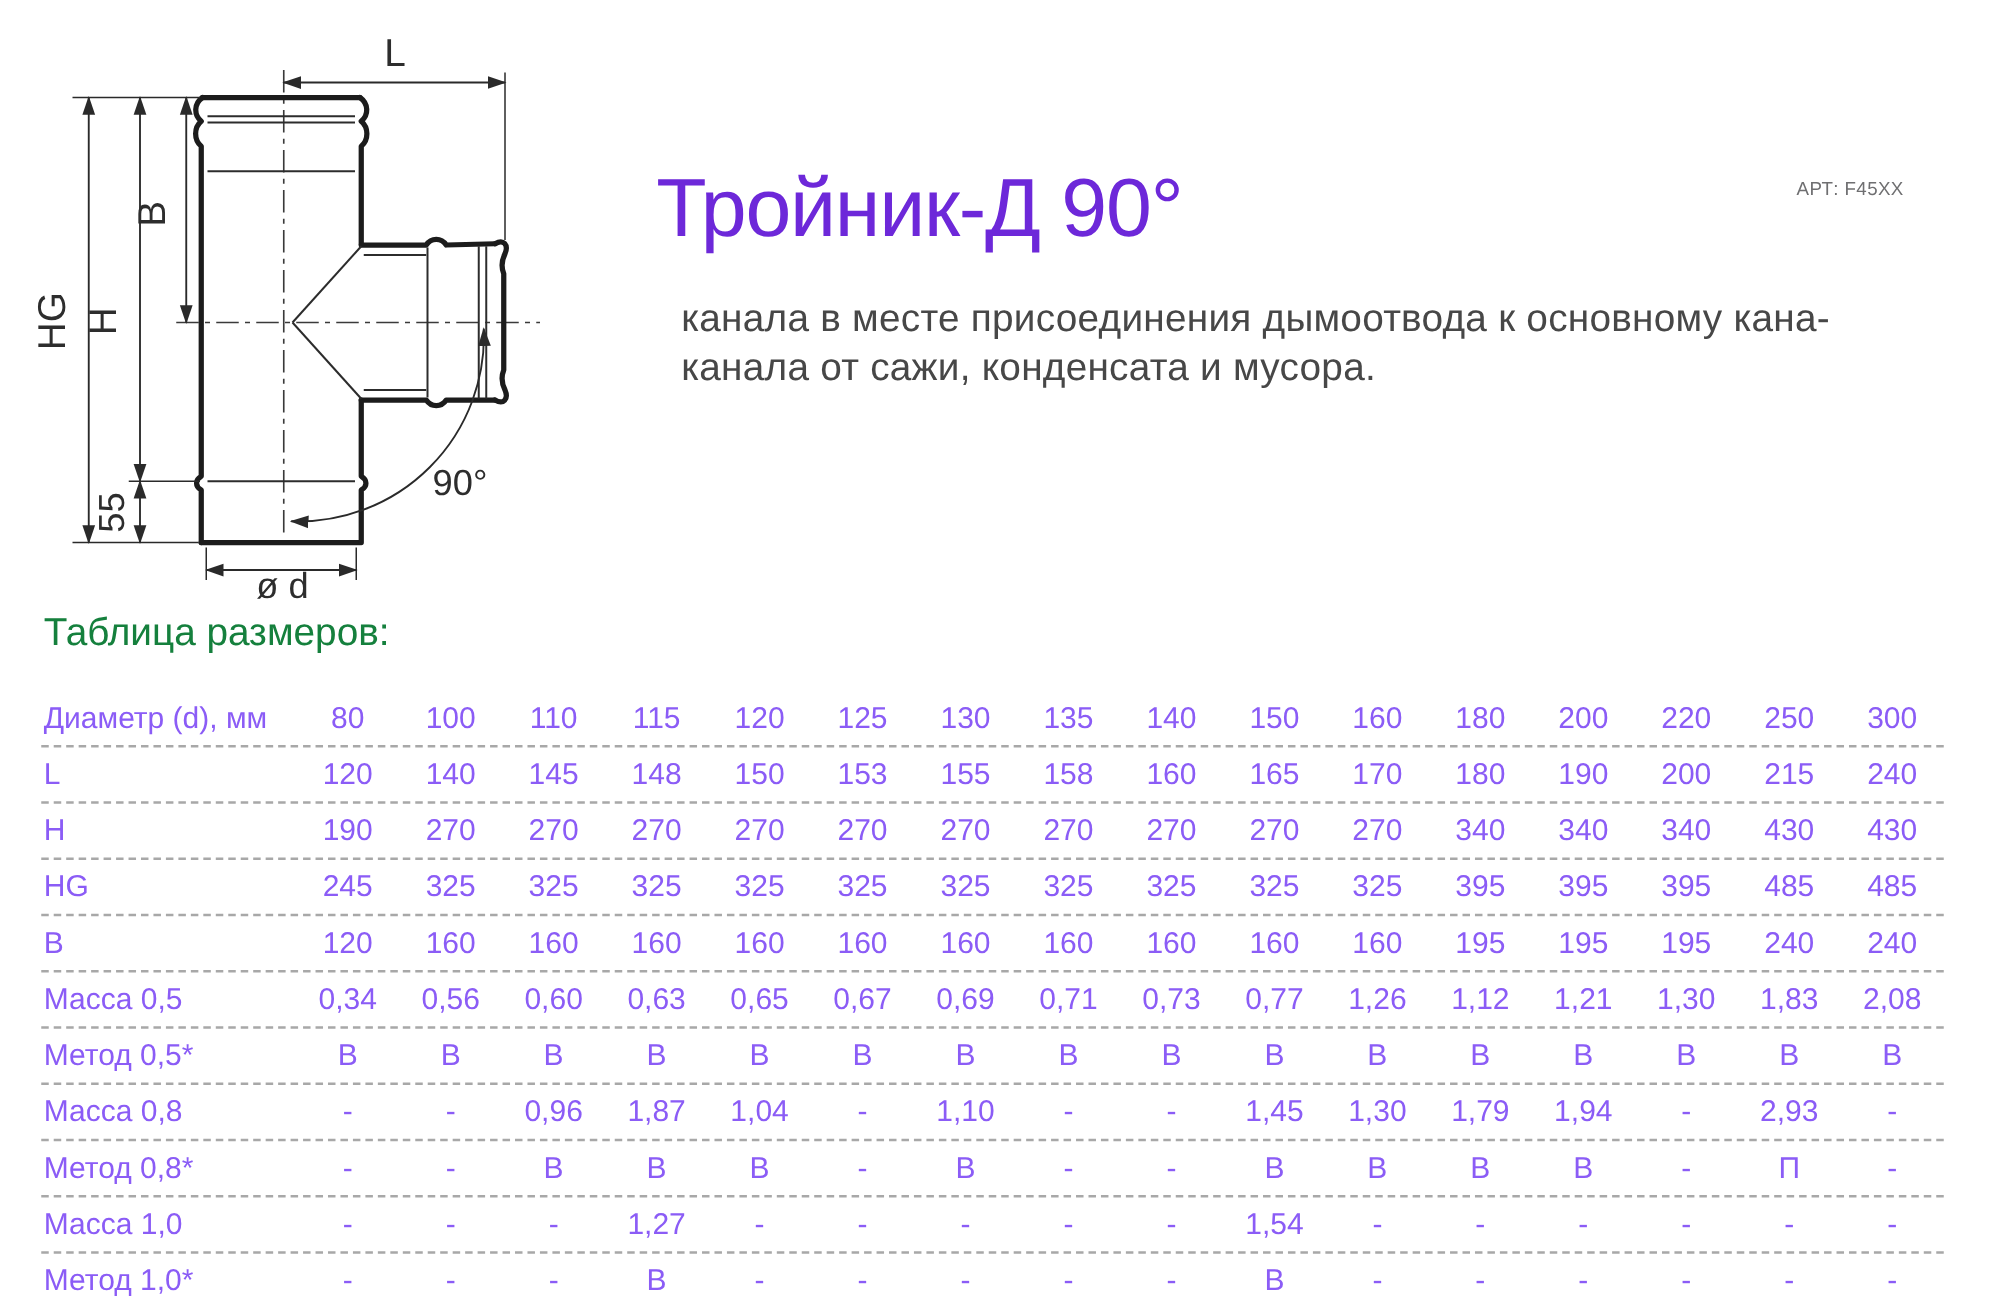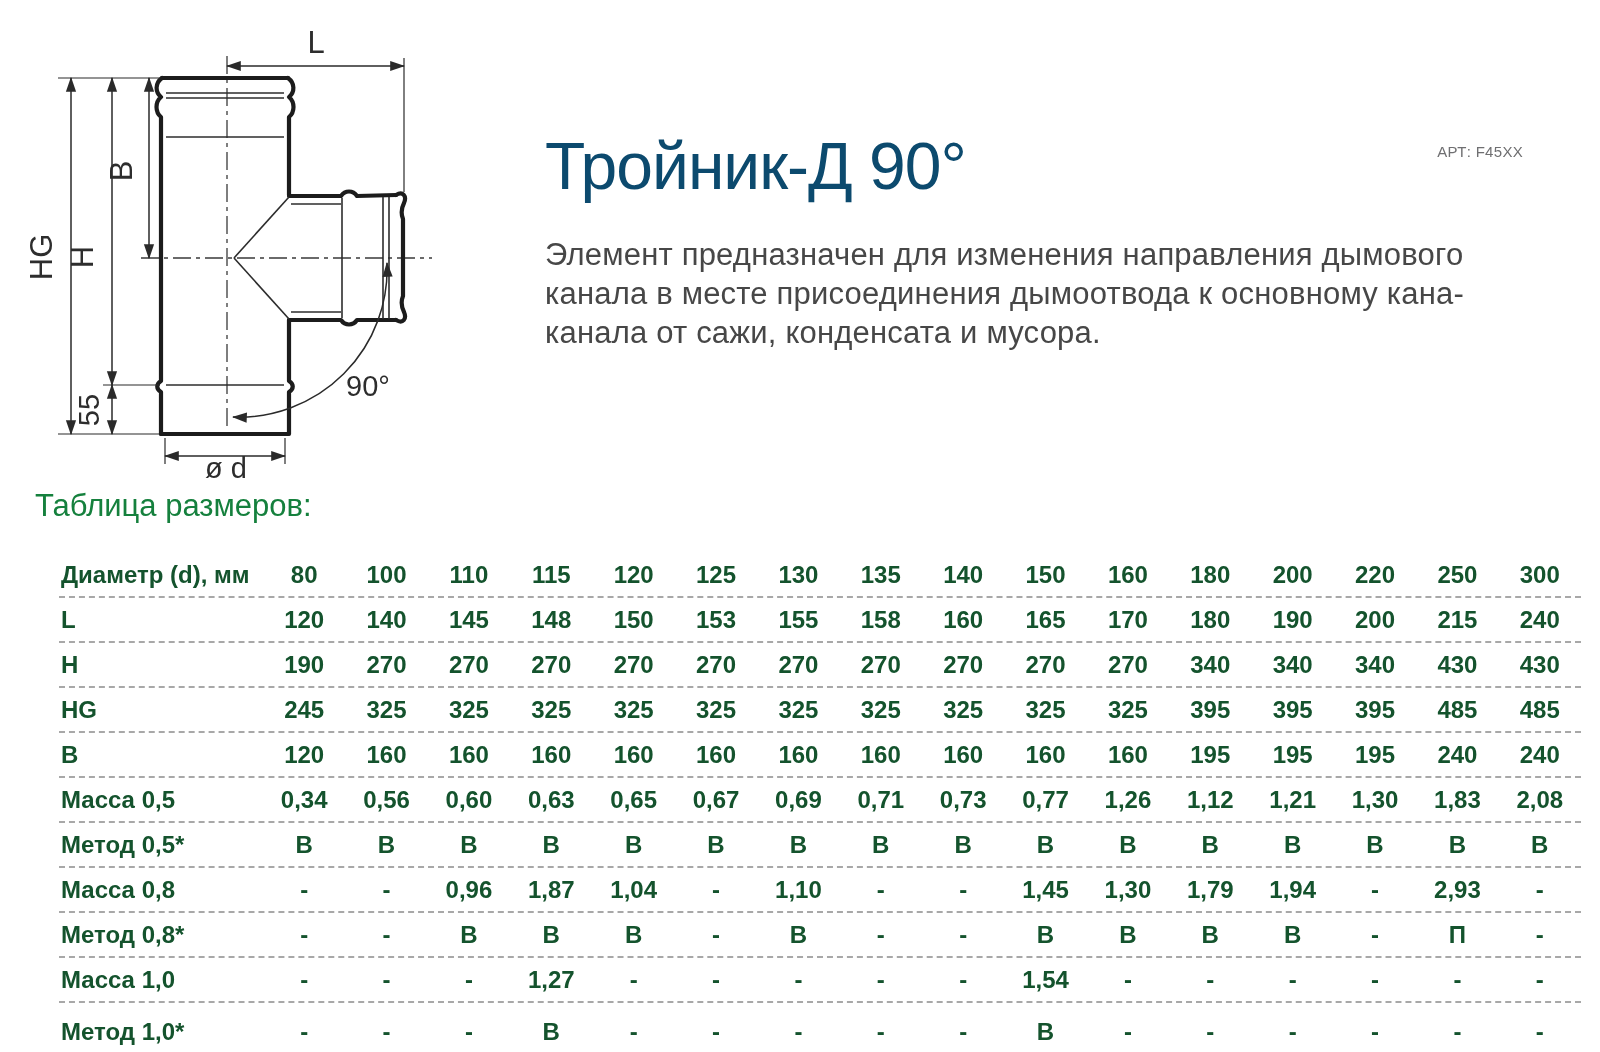--- a/index.html
+++ b/index.html
@@ -14,46 +14,46 @@
   .drawing svg{width:100%;height:100%;}
   .thick{stroke:#1c1c1c;stroke-width:4.2;fill:none;stroke-linecap:round;stroke-linejoin:round;}
   .thin{stroke:#2c2c2c;stroke-width:1.6;fill:none;}
   .cline{stroke:#3a3a3a;stroke-width:1.3;fill:none;stroke-dasharray:18 5 4 5;}
   .dim{stroke:#2a2a2a;stroke-width:1.5;fill:none;}
   .ext{stroke:#2a2a2a;stroke-width:1.2;fill:none;}
   .dimtext{fill:#2d2d2d;font-size:31px;font-family:"Liberation Sans","DejaVu Sans",sans-serif;}
   .dimtext.small{font-size:29px;}
   
   .title{
-    position:absolute;left:545px;top:128px;
-    font-size:66px;font-weight:400;color:#0c4a6e;letter-spacing:-1px;
+    position:absolute;left:525px;top:128px;
+    font-size:66px;font-weight:400;color:#6d28d9;letter-spacing:-1px;
     white-space:nowrap;
   }
   .article{
     position:absolute;right:77px;top:143px;
     font-size:15px;color:#6f6f71;letter-spacing:0.3px;white-space:nowrap;
   }
   .desc{
     position:absolute;left:545px;top:236px;width:1010px;
     font-size:31px;line-height:38.8px;color:#474747;letter-spacing:0.2px;
   }
   
   .caption{
     position:absolute;left:35px;top:488px;
     font-size:31px;color:#15803d;
   }
   .size-table{
     position:absolute;left:33px;top:553px;width:1522px;
-    font-size:24px;font-weight:700;color:#14532d;margin-left:26px;
+    font-size:24px;font-weight:400;color:#8b5cf6;
   }
   .trow{
     display:flex;align-items:center;height:43px;
     border-bottom:2px dashed #a8a8a8;
   }
-  .trow:last-child{border-bottom:none;align-items:flex-end;}
+  .trow:last-child{border-bottom:none;}
   .tlabel{width:204px;padding-left:2px;box-sizing:border-box;white-space:nowrap;}
   .tcell{width:82.4px;text-align:center;white-space:nowrap;}
 </style>
 </head>
 <body>
 
 <div class="drawing">
   <svg viewBox="0 0 500 500">
     <defs>
       <marker id="arr" viewBox="0 0 10 10" refX="9.2" refY="5" markerWidth="10" markerHeight="10" orient="auto-start-reverse">
@@ -105,21 +105,20 @@
     <text class="dimtext" x="132" y="171" text-anchor="middle" transform="rotate(-90 132,171)">B</text>
     <text class="dimtext small" x="99" y="410" text-anchor="middle" transform="rotate(-90 99,410)">55</text>
     <text class="dimtext small" x="226" y="478" text-anchor="middle">ø d</text>
     <text class="dimtext small" x="368" y="396" text-anchor="middle">90°</text>
   </svg>
 </div>
 
 <div class="title">Тройник-Д 90°</div>
 <div class="article">АРТ: F45XX</div>
 <div class="desc">
-  <div>Элемент предназначен для изменения направления дымового</div>
   <div>канала в месте присоединения дымоотвода к основному кана-</div>
   <div>канала от сажи, конденсата и мусора.</div>
 </div>
 
 <div class="caption">Таблица размеров:</div>
 <div class="size-table">
     <div class="trow">
       <div class="tlabel">Диаметр (d), мм</div>
       <div class="tcell">80</div>
       <div class="tcell">100</div>

